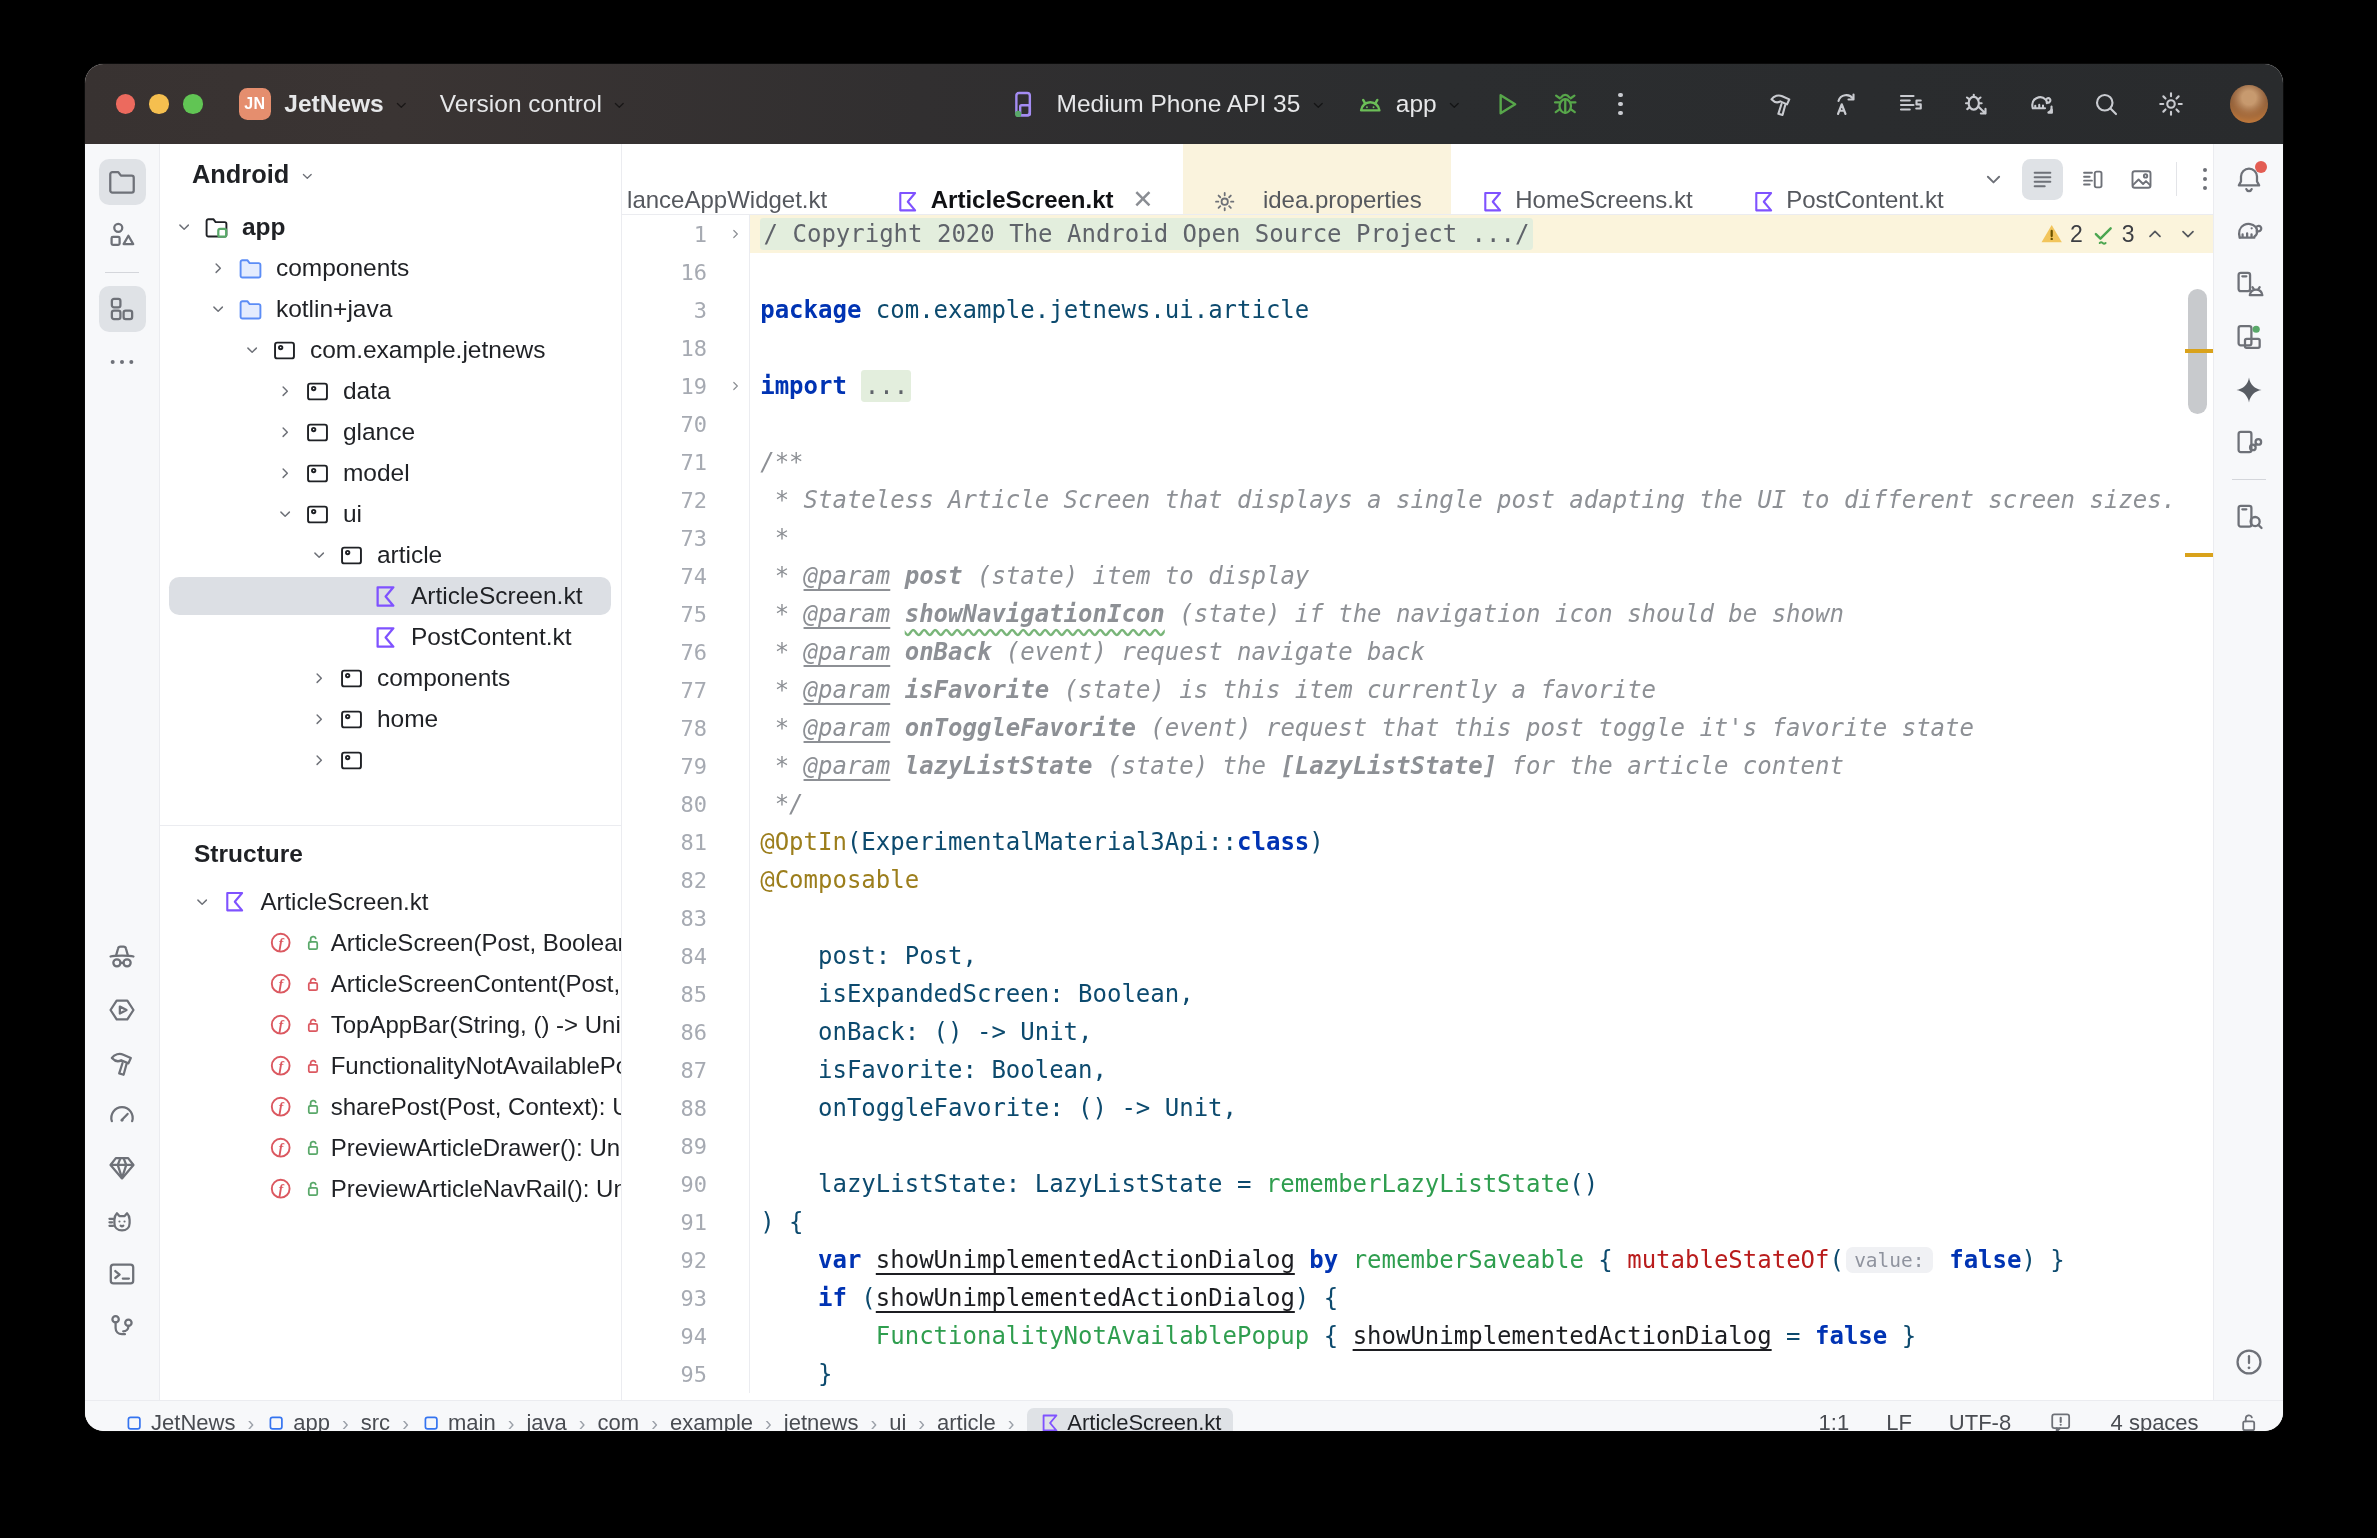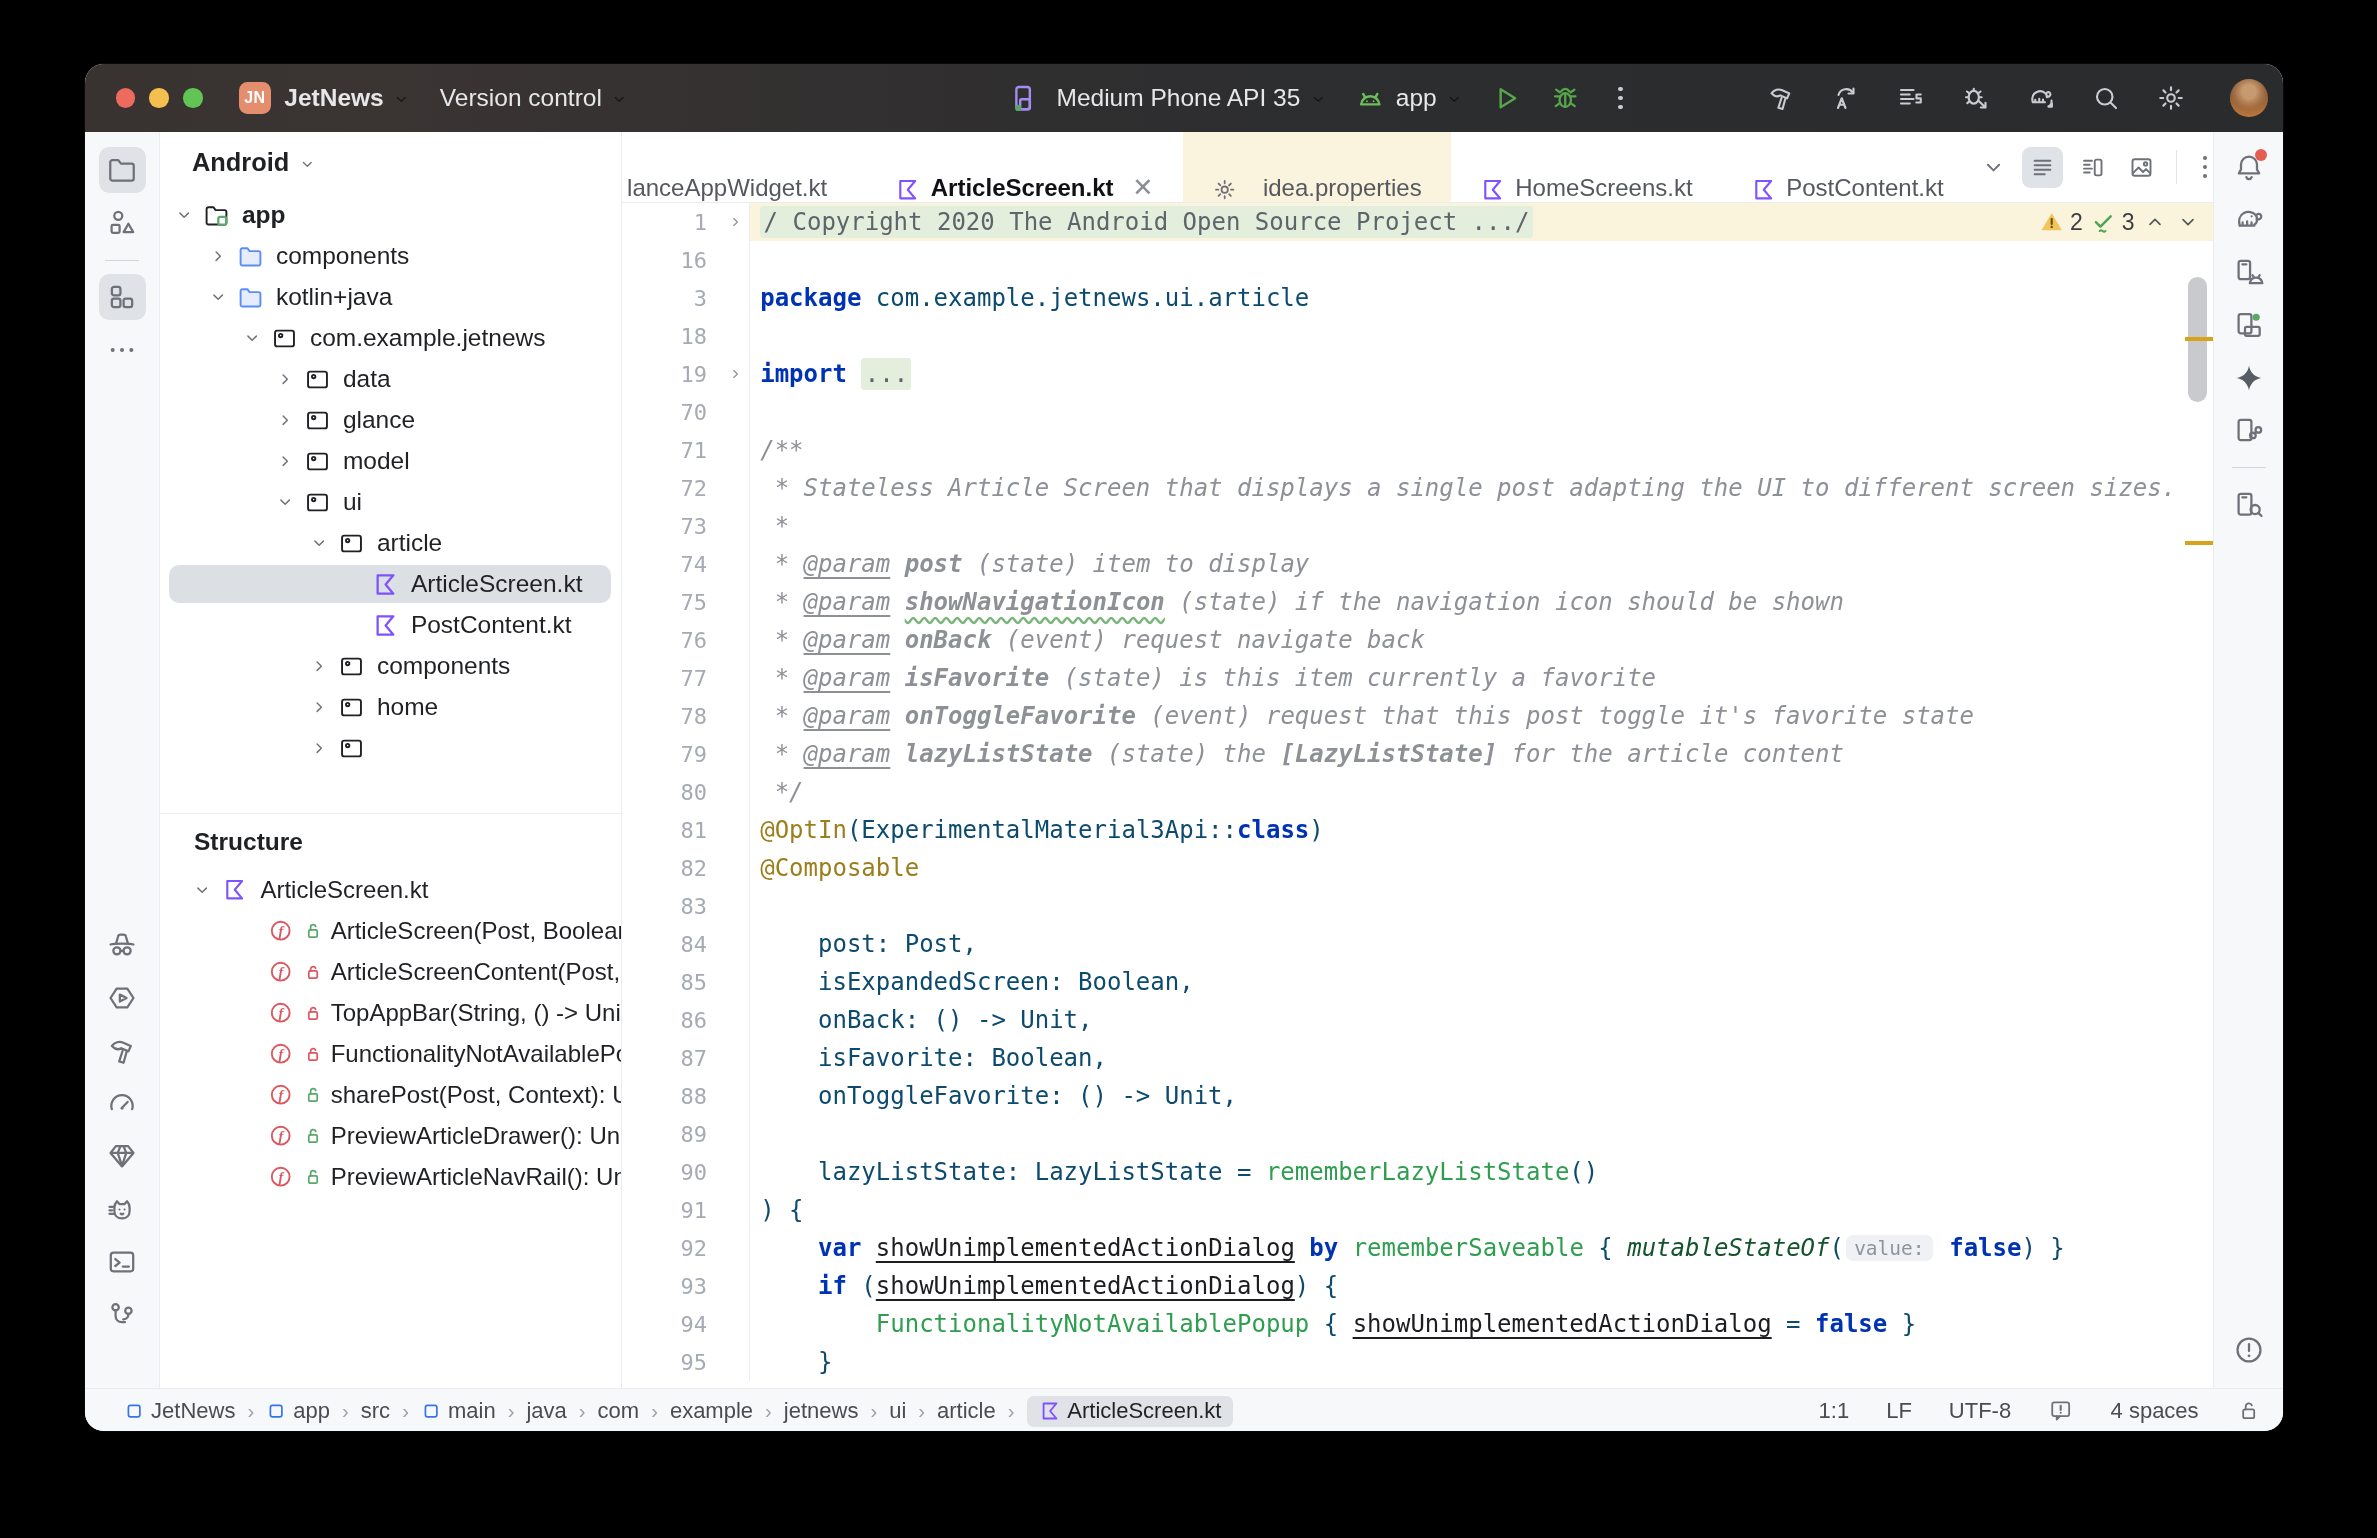--- a/index.html
+++ b/index.html
@@ -1,20 +1,20 @@
 <!DOCTYPE html>
 <html style="font-size:13.5px"><head>
 <meta charset="utf-8">
 <style>
   html,body{margin:0;padding:0;background:#000;width:2377px;height:1538px;overflow:hidden;
     font-family:"Liberation Sans",sans-serif;-webkit-font-smoothing:antialiased;}
   .window{position:absolute;left:85px;top:64px;width:2198px;height:1367px;border-radius:18.6px;
     overflow:hidden;background:#fff;box-shadow:0 34px 102px rgba(0,0,0,.85),0 0 0 0.8px rgba(255,255,255,.07);}
   
-  .titlebar{height:68px;display:flex;align-items:center;position:relative;
+  .titlebar{height:80px;display:flex;align-items:center;position:relative;
     background:linear-gradient(90deg,#383231 0%,#3a3433 14%,#312f30 38%,#2b2d2f 62%,#292b2d 100%);}
   .traffic{display:flex;gap:14.4px;margin-left:30.5px;}
   .tl{width:19.5px;height:19.5px;border-radius:50%;}
   .tl.red{background:#ec6a5e}.tl.yellow{background:#f5bf4f}.tl.green{background:#61c554}
   .jn-logo{width:32px;height:32px;border-radius:8.5px;background:#e58e6e;color:#fff;font-weight:700;
     font-size:16px;display:flex;align-items:center;justify-content:center;margin-left:36px;letter-spacing:0.4px;}
   .tb-text{color:#e6e7e9;font-size:24.5px;margin-left:13.5px;white-space:nowrap;}
   .tb-text.strong{font-weight:600;}
   .tb-chev{margin:3.4px 0 0 8.5px;opacity:.55}
   .tb-center{position:absolute;left:921px;display:flex;align-items:center;}
@@ -77,21 +77,21 @@
   .c-pl{color:#0c4a6e}
   .c-kw{color:#0033b3;font-weight:700}
   .c-ann{color:#9c7e1c}
   .c-cmt{color:#8d9095;font-style:italic}
   .c-cmtB{color:#8d9095;font-style:italic;font-weight:700}
   .c-cmtU{color:#8d9095;font-style:italic;text-decoration:underline;text-underline-offset:5.1px}
   .c-cmtW{color:#8d9095;font-style:italic;font-weight:700;text-decoration-line:underline;
     text-decoration-style:wavy;text-decoration-color:#79b579;text-underline-offset:6.8px}
   .c-grn{color:#2f9e4f}
   .c-und{color:#1c1d21;text-decoration:underline;text-underline-offset:5.1px}
-  .c-it{color:#14532d;font-style:italic}
+  .c-it{color:#b91c1c;}
   .c-hint{background:#f0f1f4;color:#8f939e;border-radius:6.8px;padding:1.7px 8.5px;font-size:19.5px;margin:0 1.7px;}
   .c-fold{background:#e3eedd;color:#5f636a;border-radius:3.4px;padding:1.7px 3.4px;}
   .inspect{position:absolute;top:0;right:13.5px;height:38px;display:flex;align-items:center;gap:8.5px;
     font-family:"Liberation Sans",sans-serif;font-size:23px;color:#3c3e43;}
   .inspect .grp{display:flex;align-items:center;gap:5.1px;}
   .scrollbar{position:absolute;right:6px;top:74px;width:19.5px;height:125px;border-radius:10.2px;background:#c8cacd;}
   .stripe-mark{position:absolute;right:0;width:28px;height:4.2px;background:#d9a21b;}
   
   .statusbar{height:44px;background:#f7f8fa;border-top:1.7px solid #ebecf0;display:flex;align-items:center;
     font-size:22px;color:#494c52;padding:0 22px 0 39px;}

